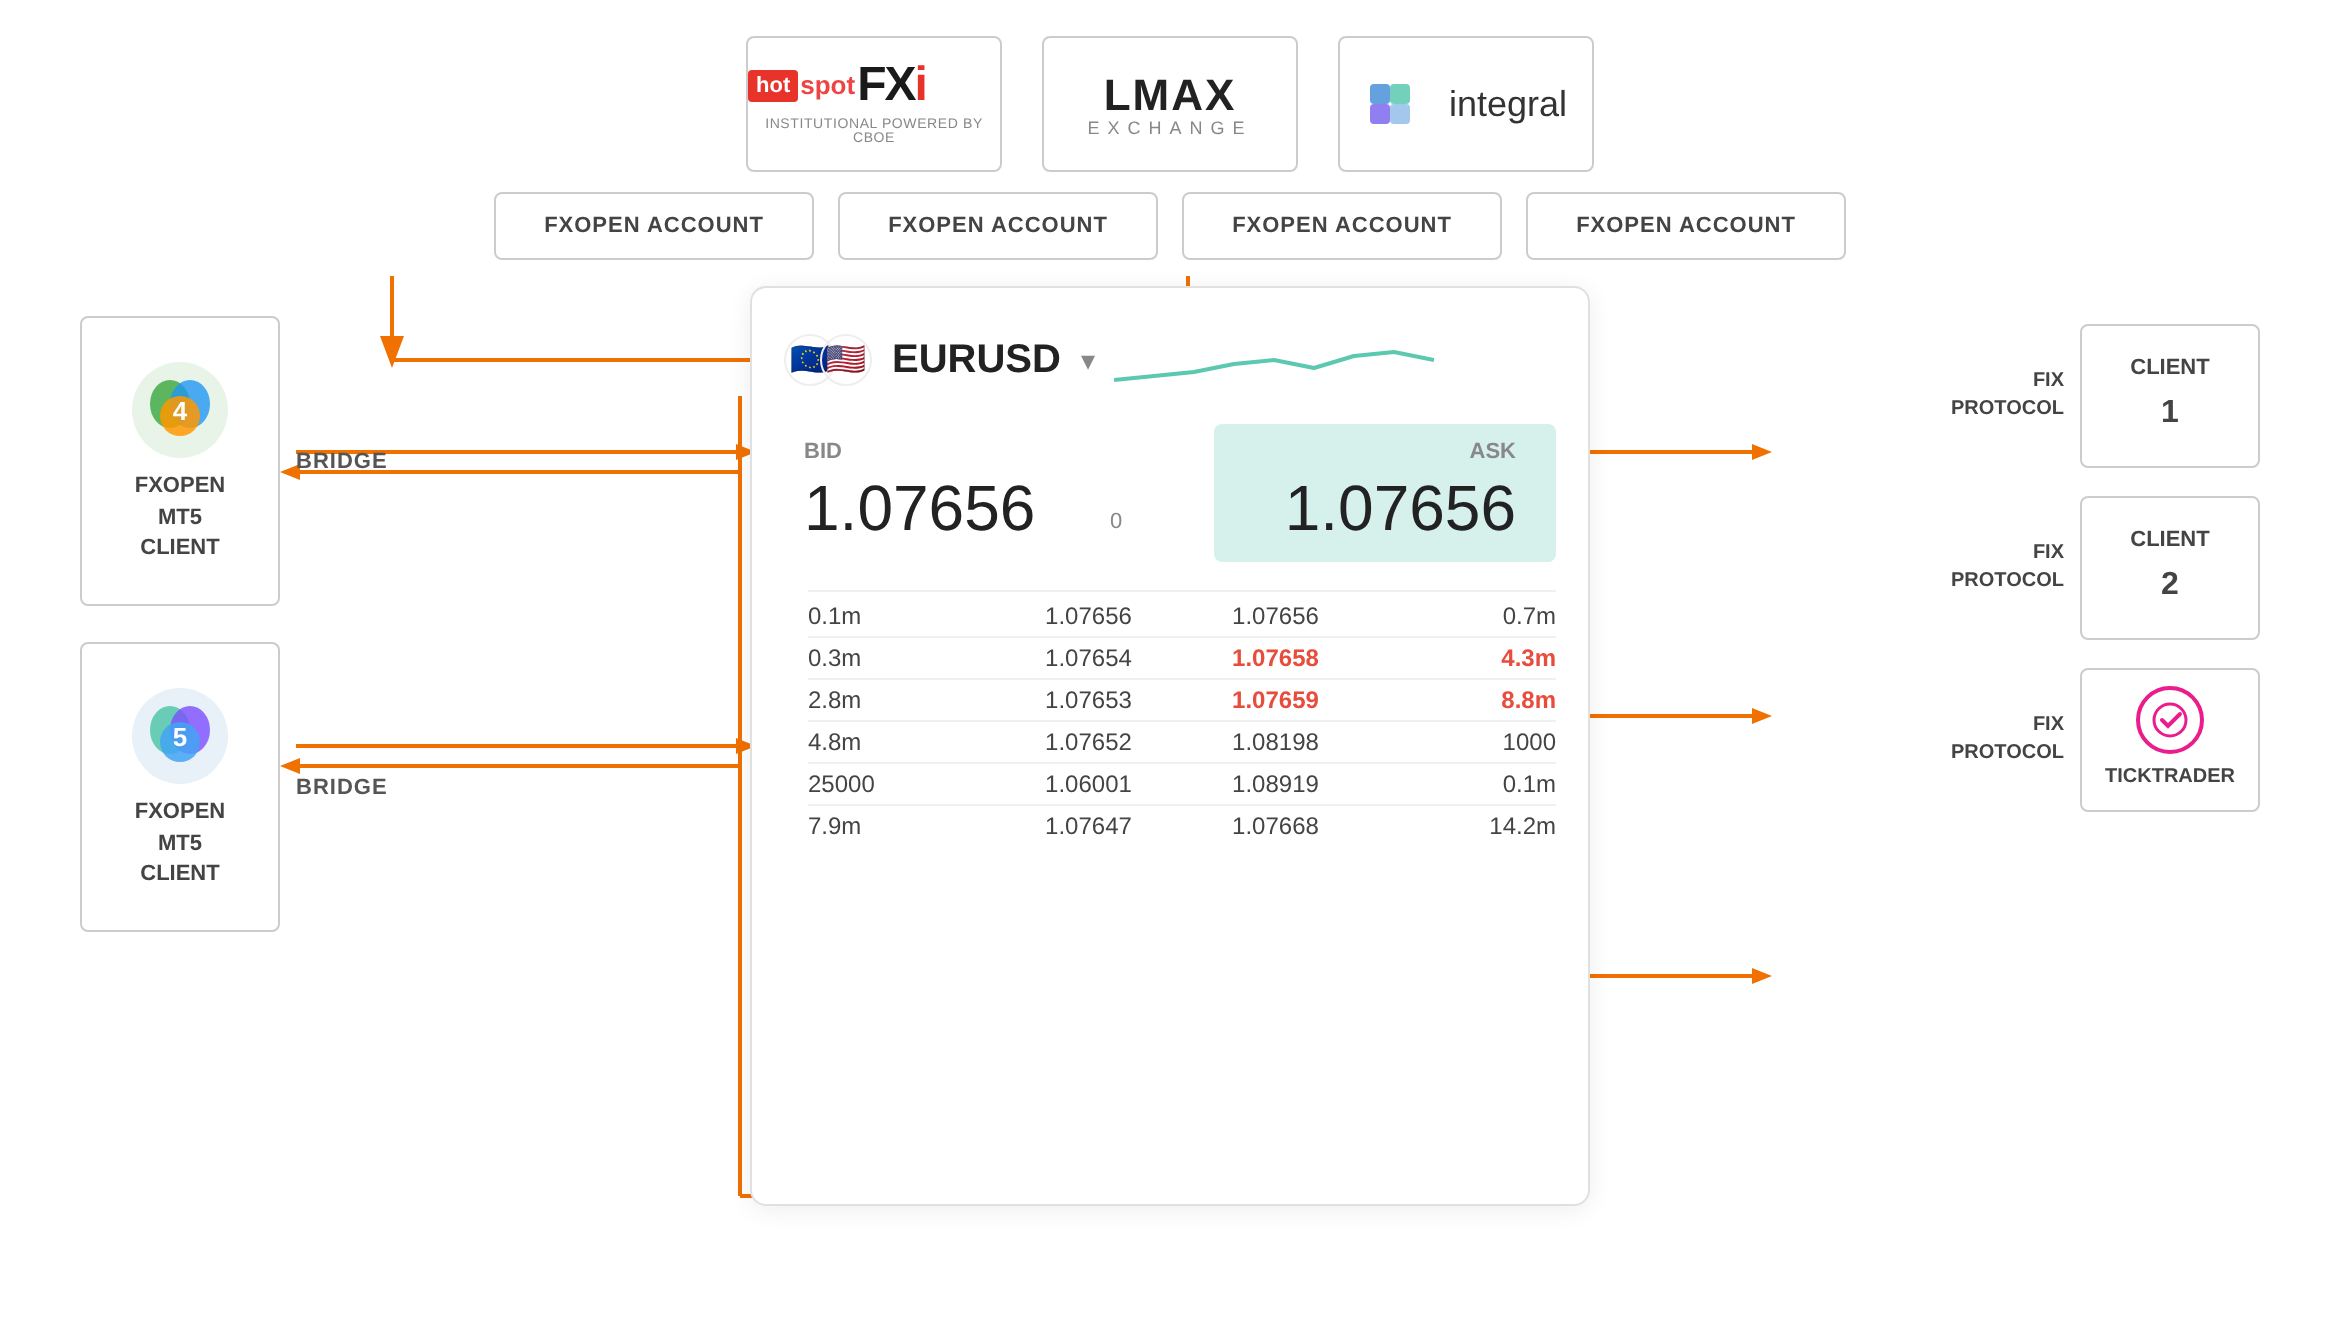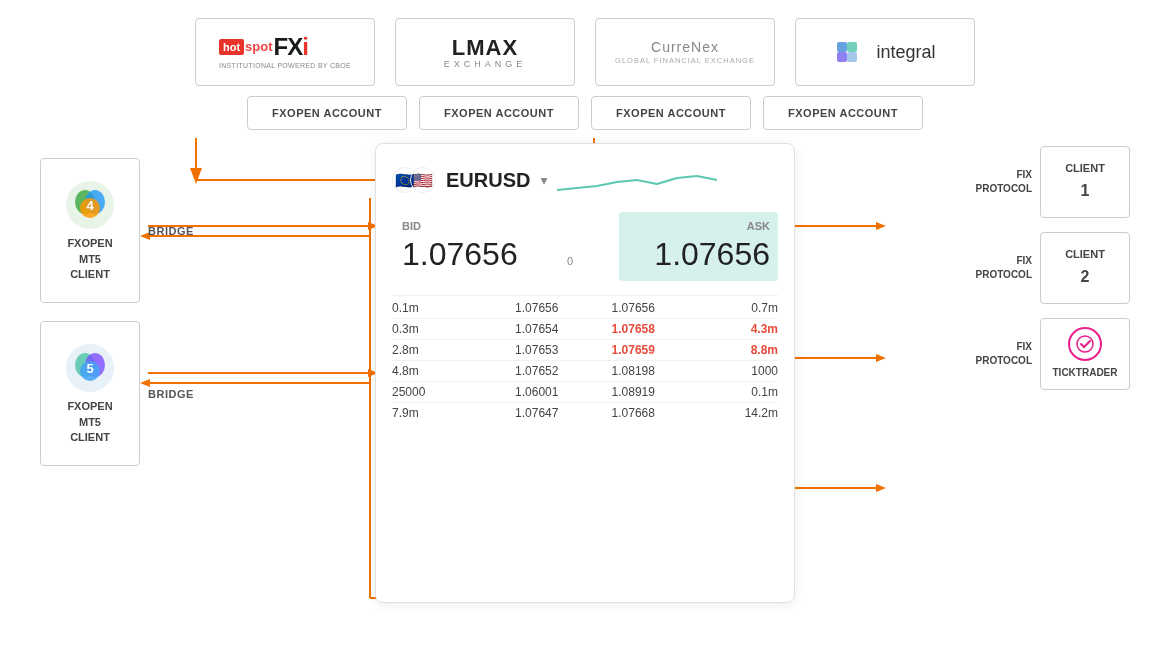--- a/index.html
+++ b/index.html
@@ -13,21 +13,21 @@
     }
 
     
     .logos-row {
       display: flex;
       justify-content: center;
       gap: 20px;
       padding: 18px 40px 0;
     }
     .logo-box {
-      width: 180px;
+      width: 128px;
       height: 68px;
       border: 1.5px solid #ccc;
       border-radius: 4px;
       display: flex;
       align-items: center;
       justify-content: center;
       background: #fff;
     }
 
     
@@ -92,21 +92,21 @@
       font-size: 11px;
       font-weight: 700;
       color: #555;
       letter-spacing: 0.5px;
     }
 
     
     .right-clients {
       position: absolute;
       right: 40px;
-      top: 8px;
+      top: 24px;
       display: flex;
       flex-direction: column;
       gap: 14px;
     }
     .fix-row {
       display: flex;
       align-items: center;
       gap: 8px;
     }
     .fix-protocol-label {
@@ -192,21 +192,21 @@
       display: flex;
       gap: 0;
       margin-bottom: 8px;
     }
     .bid-side {
       flex: 1;
       padding: 8px 10px;
     }
     .ask-side {
       flex: 1;
-      padding: 8px 8px;
+      padding: 8px 20px;
       background: #d6f0ec;
       border-radius: 4px;
       text-align: right;
       margin-left: 34px;
     }
     .ba-label {
       font-size: 11px;
       color: #888;
       font-weight: 600;
       margin-bottom: 4px;
@@ -223,20 +223,21 @@
       width: 30px;
       font-size: 11px;
       color: #888;
       padding-top: 28px;
     }
 
     
     .order-book {
       margin-top: 8px;
       font-size: 12px;
+      margin-left: 12px;
     }
     .ob-row {
       display: grid;
       grid-template-columns: 1fr 1fr 1fr 1fr;
       padding: 3px 0;
       border-bottom: 1px solid #f0f0f0;
       align-items: center;
     }
     .ob-row:last-child { border-bottom: none; }
     .ob-bid-vol { color: #444; text-align: left; }
@@ -282,26 +283,20 @@
     </div>
   </div>
 
   <div class="logo-box">
     <div style="text-align:center;">
       <span class="lmax-logo">LMAX</span>
       <span class="lmax-exchange">EXCHANGE</span>
     </div>
   </div>
 
-  <div class="logo-box">
-    <div style="text-align:center;">
-      <div style="font-size:14px;color:#888;letter-spacing:1px;">CurreNex</div>
-      <div style="font-size:7.5px;color:#aaa;letter-spacing:1px;margin-top:1px;">GLOBAL FINANCIAL EXCHANGE</div>
-    </div>
-  </div>
 
   <div class="logo-box">
     <div style="display:flex;align-items:center;gap:6px;">
 
       <svg width="26" height="26" viewBox="0 0 26 26">
         <rect x="3" y="3" width="10" height="10" rx="2" fill="#4a90d9" opacity="0.85"></rect>
         <rect x="13" y="3" width="10" height="10" rx="2" fill="#5bc8af" opacity="0.85"></rect>
         <rect x="3" y="13" width="10" height="10" rx="2" fill="#7b68ee" opacity="0.85"></rect>
         <rect x="13" y="13" width="10" height="10" rx="2" fill="#4a90d9" opacity="0.5"></rect>
       </svg>

